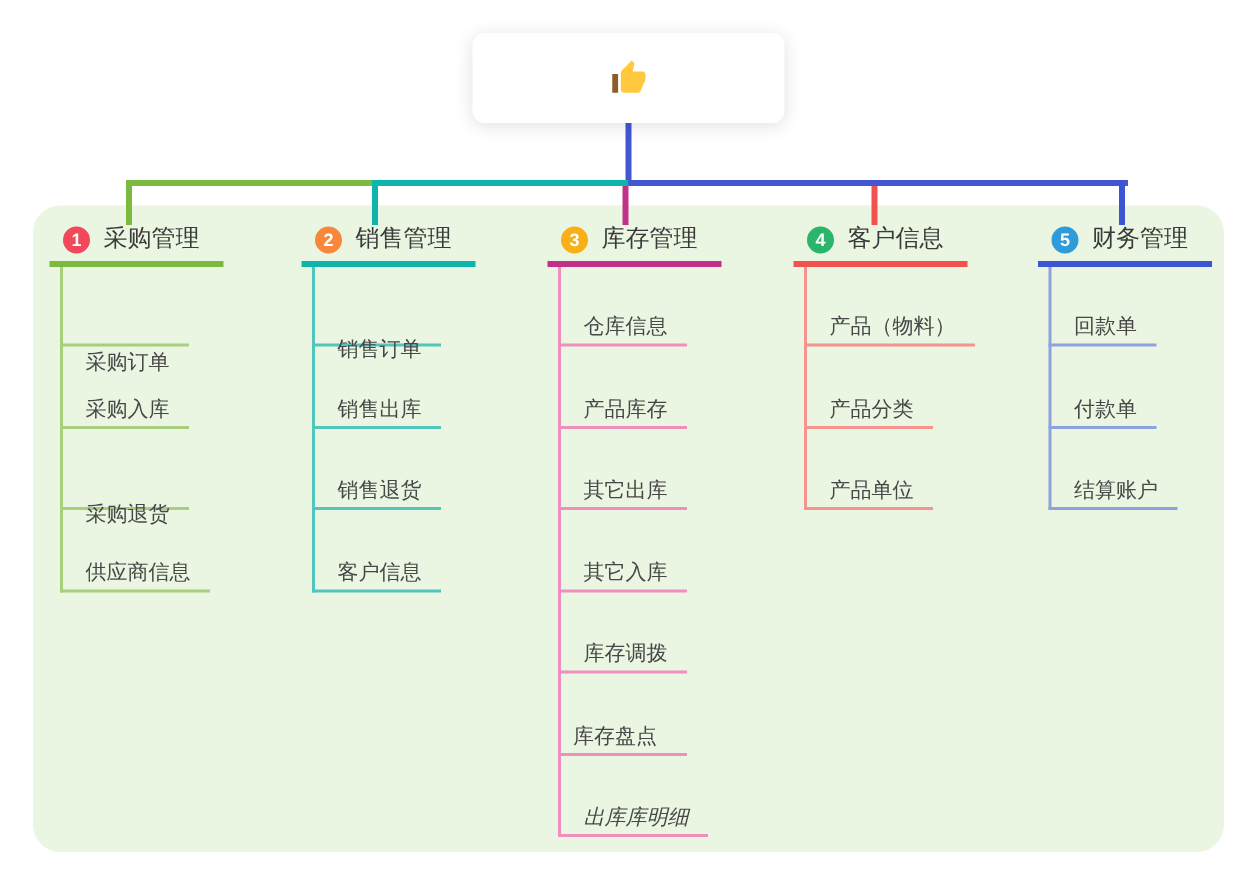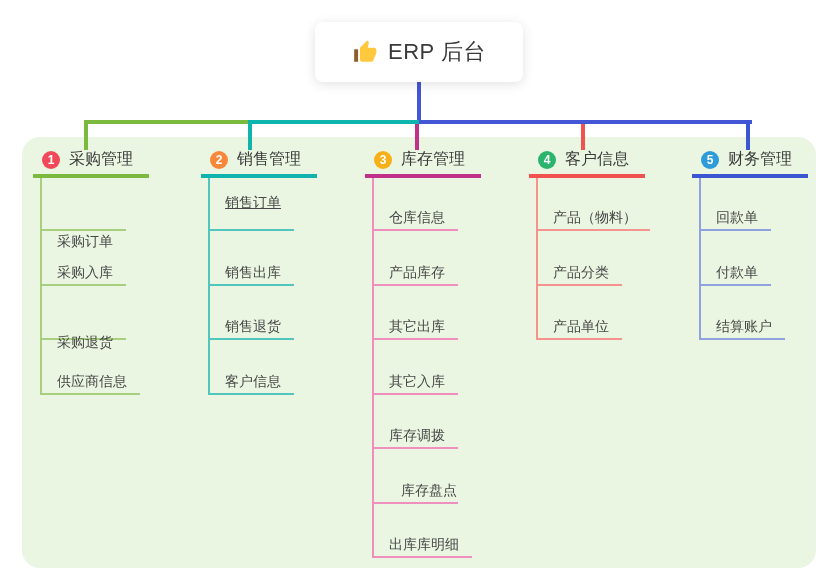--- a/index.html
+++ b/index.html
@@ -36,21 +36,20 @@
 <body>
 
 <div id="stage">
   <div class="panel"></div>
 
   <div class="root-node">
     <svg width="26" height="26" viewBox="0 0 24 24">
       <path fill="#8D5C29" d="M2 9.5h3.6V21H2z"></path>
       <path fill="#FFC83D" d="M22.5 10c0-1.1-.9-2-2-2h-5.9l.9-4.3.03-.32c0-.41-.17-.79-.44-1.06L14 1.3 7.9 7.4c-.37.36-.6.86-.6 1.41V19c0 1.1.9 2 2 2h8.4c.83 0 1.54-.5 1.84-1.22l2.8-6.55c.09-.23.16-.47.16-.73V10z"></path>
     </svg>
-    <span class="txt">ERP 后台</span>
   </div>
 
 <div style="position: absolute; left: 417px; top: 82px; width: 4px; height: 42px; background: rgb(67, 86, 214);"></div>
     <div style="position: absolute; left: 84px; top: 120px; width: 166px; height: 4px; background: rgb(124, 185, 63);"></div>
     <div style="position: absolute; left: 250px; top: 120px; width: 169px; height: 4px; background: rgb(15, 181, 172);"></div>
     <div style="position: absolute; left: 419px; top: 120px; width: 333px; height: 4px; background: rgb(67, 86, 214);"></div>
     <div style="position: absolute; left: 84px; top: 120px; width: 4px; height: 30px; background: rgb(124, 185, 63);"></div>
     <div class="branch-title" style="left: 42px; top: 149px;">
       <span class="badge" style="background: rgb(242, 73, 90);">1</span>
       <span>采购管理</span>
@@ -65,21 +64,21 @@
     <div style="position: absolute; left: 40px; top: 338px; width: 86px; height: 2px; background: rgb(168, 207, 125);"></div>
     <div class="child-label" style="left: 57px; top: 373px;">供应商信息</div>
     <div style="position: absolute; left: 40px; top: 393px; width: 100px; height: 2px; background: rgb(168, 207, 125);"></div>
     <div style="position: absolute; left: 248px; top: 120px; width: 4px; height: 30px; background: rgb(15, 181, 172);"></div>
     <div class="branch-title" style="left: 210px; top: 149px;">
       <span class="badge" style="background: rgb(248, 135, 58);">2</span>
       <span>销售管理</span>
     </div>
     <div style="position: absolute; left: 201px; top: 174px; width: 116px; height: 4px; background: rgb(15, 181, 172);"></div>
     <div style="position: absolute; left: 208px; top: 178px; width: 2px; height: 217px; background: rgb(82, 197, 189);"></div>
-    <div class="child-label" style="left: 225px; top: 194px; text-decoration: underline;">销售订单</div>
+    <div class="child-label" style="left: 225px; top: 224px;">销售订单</div>
     <div style="position: absolute; left: 208px; top: 229px; width: 86px; height: 2px; background: rgb(82, 197, 189);"></div>
     <div class="child-label" style="left: 225px; top: 264px; text-align: right;">销售出库</div>
     <div style="position: absolute; left: 208px; top: 284px; width: 86px; height: 2px; background: rgb(82, 197, 189);"></div>
     <div class="child-label" style="left: 225px; top: 318px;">销售退货</div>
     <div style="position: absolute; left: 208px; top: 338px; width: 86px; height: 2px; background: rgb(82, 197, 189);"></div>
     <div class="child-label" style="left: 225px; top: 373px; text-align: right;">客户信息</div>
     <div style="position: absolute; left: 208px; top: 393px; width: 86px; height: 2px; background: rgb(82, 197, 189);"></div>
     <div style="position: absolute; left: 415px; top: 124px; width: 4px; height: 26px; background: rgb(194, 49, 137);"></div>
     <div class="branch-title" style="left: 374px; top: 149px;">
       <span class="badge" style="background: rgb(247, 176, 23);">3</span>
@@ -90,23 +89,23 @@
     <div class="child-label" style="left: 389px; top: 209px;">仓库信息</div>
     <div style="position: absolute; left: 372px; top: 229px; width: 86px; height: 2px; background: rgb(238, 143, 190);"></div>
     <div class="child-label" style="left: 389px; top: 264px;">产品库存</div>
     <div style="position: absolute; left: 372px; top: 284px; width: 86px; height: 2px; background: rgb(238, 143, 190);"></div>
     <div class="child-label" style="left: 389px; top: 318px;">其它出库</div>
     <div style="position: absolute; left: 372px; top: 338px; width: 86px; height: 2px; background: rgb(238, 143, 190);"></div>
     <div class="child-label" style="left: 389px; top: 373px;">其它入库</div>
     <div style="position: absolute; left: 372px; top: 393px; width: 86px; height: 2px; background: rgb(238, 143, 190);"></div>
     <div class="child-label" style="left: 389px; top: 427px; text-align: right;">库存调拨</div>
     <div style="position: absolute; left: 372px; top: 447px; width: 86px; height: 2px; background: rgb(238, 143, 190);"></div>
-    <div class="child-label" style="left: 401px; top: 482px; text-align: center;">库存盘点</div>
+    <div class="child-label" style="left: 382px; top: 482px; text-align: center;">库存盘点</div>
     <div style="position: absolute; left: 372px; top: 502px; width: 86px; height: 2px; background: rgb(238, 143, 190);"></div>
-    <div class="child-label" style="left: 389px; top: 536px;">出库库明细</div>
+    <div class="child-label" style="left: 389px; top: 536px; font-style: italic;">出库库明细</div>
     <div style="position: absolute; left: 372px; top: 556px; width: 100px; height: 2px; background: rgb(238, 143, 190);"></div>
     <div style="position: absolute; left: 581px; top: 124px; width: 4px; height: 26px; background: rgb(241, 81, 79);"></div>
     <div class="branch-title" style="left: 538px; top: 149px;">
       <span class="badge" style="background: rgb(42, 180, 108);">4</span>
       <span>客户信息</span>
     </div>
     <div style="position: absolute; left: 529px; top: 174px; width: 116px; height: 4px; background: rgb(241, 81, 79);"></div>
     <div style="position: absolute; left: 536px; top: 178px; width: 2px; height: 162px; background: rgb(245, 148, 143);"></div>
     <div class="child-label" style="left: 553px; top: 209px;">产品（物料）</div>
     <div style="position: absolute; left: 536px; top: 229px; width: 114px; height: 2px; background: rgb(245, 148, 143);"></div>

